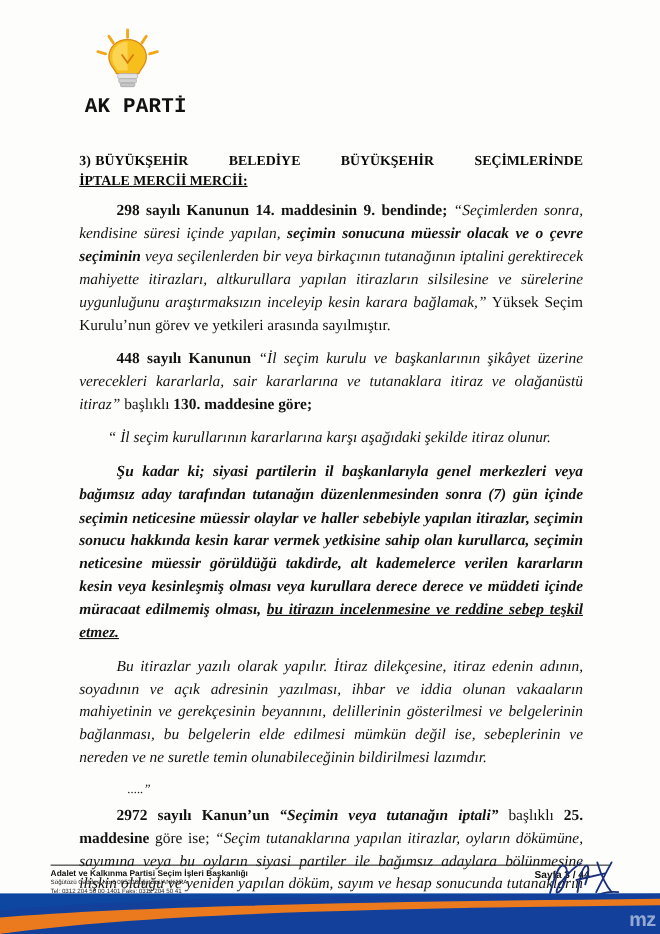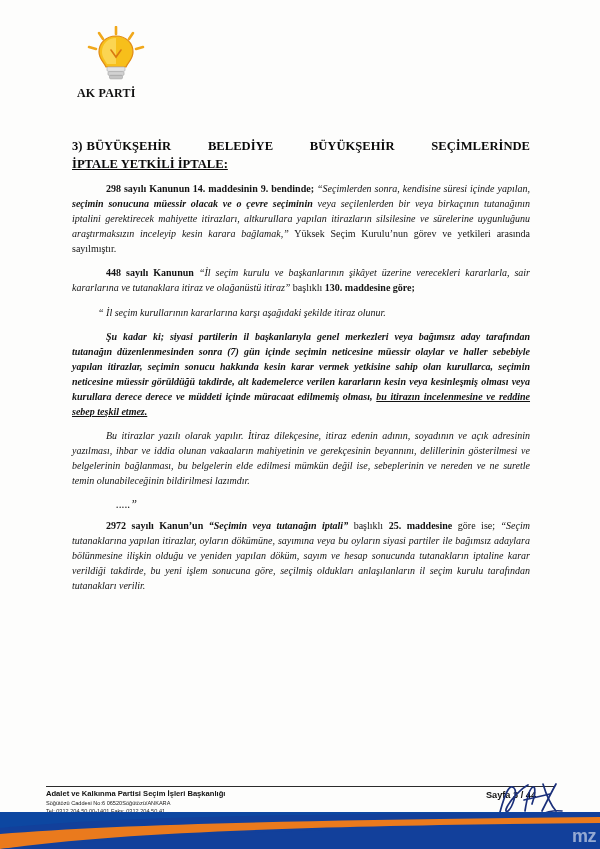--- a/index.html
+++ b/index.html
@@ -37,23 +37,23 @@
     height: 62px;
     margin: 0 auto 2px 12px;
   }
   .bulb-glow {
     position: absolute;
     left: 50%;
     top: 4px;
     transform: translateX(-50%);
   }
   .logo-text {
-    font-family: Liberation Serif, serif;
-    font-weight: bold;
-    font-size: 12px;
+    font-family: Liberation Mono, monospace;
+    font-weight: bold;
+    font-size: 19px;
     letter-spacing: .2px;
     color: #111;
     text-align: left;
     margin-left: 5px;
   }
   .logo-text .ak { color: #111; }
   .logo-text .parti { color: #111; }
 
   
   .doc-title {
@@ -81,21 +81,21 @@
 
   
   .body-col {
     position: absolute;
     left: 72px;
     top: 182px;
     width: 458px;
   }
   p.para {
     margin: 0 0 9.5px 0;
-    font-size: 10px;
+    font-size: 14px;
     line-height: 1.495;
     text-align: justify;
     text-indent: 34px;
     color: #121212;
     font-family: Liberation Serif, serif;
   }
   p.para.ind-small { text-indent: 26px; }
   b { font-weight: bold; }
   i { font-style: italic; }
   .u { text-decoration: underline; }
@@ -225,21 +225,21 @@
         <rect x="25.5" y="49.4" width="13" height="3.4" rx="1.2" fill="#c4c4c4" stroke="#a8a8a8" stroke-width=".8"></rect>
       </svg>
     </div>
     <div class="logo-text">
       <span class="ak">AK</span><span> </span><span class="parti">PARTİ</span>
     </div>
   </div>
 
   <div class="doc-title">
     <span class="ln1"><span class="title-num">3)</span><span>BÜYÜKŞEHİR BELEDİYE BÜYÜKŞEHİR SEÇİMLERİNDE</span></span>
-    <span class="ln2">İPTALE YETKİLİ İPTALE:</span>
+    <span class="ln2">İPTALE MERCİİ MERCİİ:</span>
   </div>
 
   <div class="body-col">
 
     <p class="para">
       <b>298 sayılı Kanunun 14. maddesinin 9. bendinde;</b><i> “Seçimlerden sonra, kendisine süresi içinde yapılan, </i><b><i>seçimin sonucuna müessir olacak ve o çevre seçiminin</i></b><i> veya seçilenlerden bir veya birkaçının tutanağının iptalini gerektirecek mahiyette itirazları, altkurullara yapılan itirazların silsilesine ve sürelerine uygunluğunu araştırmaksızın inceleyip kesin karara bağlamak,”</i><span> Yüksek Seçim Kurulu’nun görev ve yetkileri arasında sayılmıştır.</span>
     </p>
 
     <p class="para">
       <b>448 sayılı Kanunun</b><i> “İl seçim kurulu ve başkanlarının şikâyet üzerine verecekleri kararlarla, sair kararlarına ve tutanaklara itiraz ve olağanüstü itiraz”</i><span> başlıklı </span><b>130. maddesine göre;</b>

